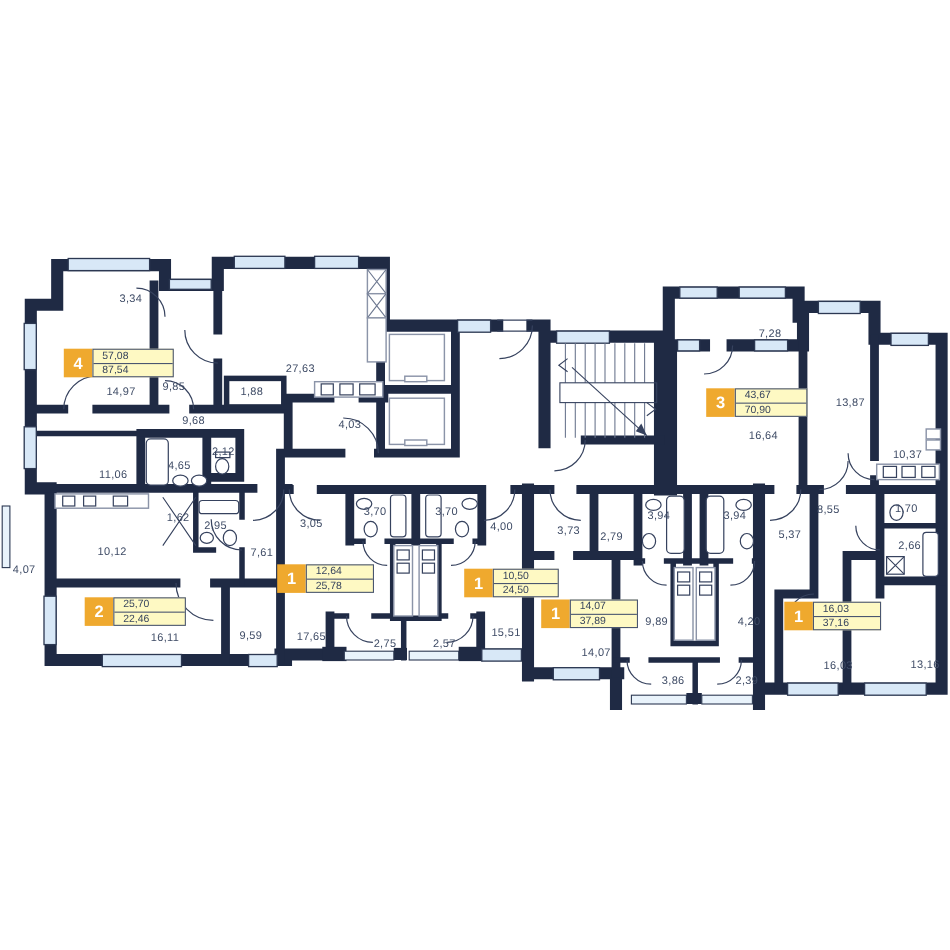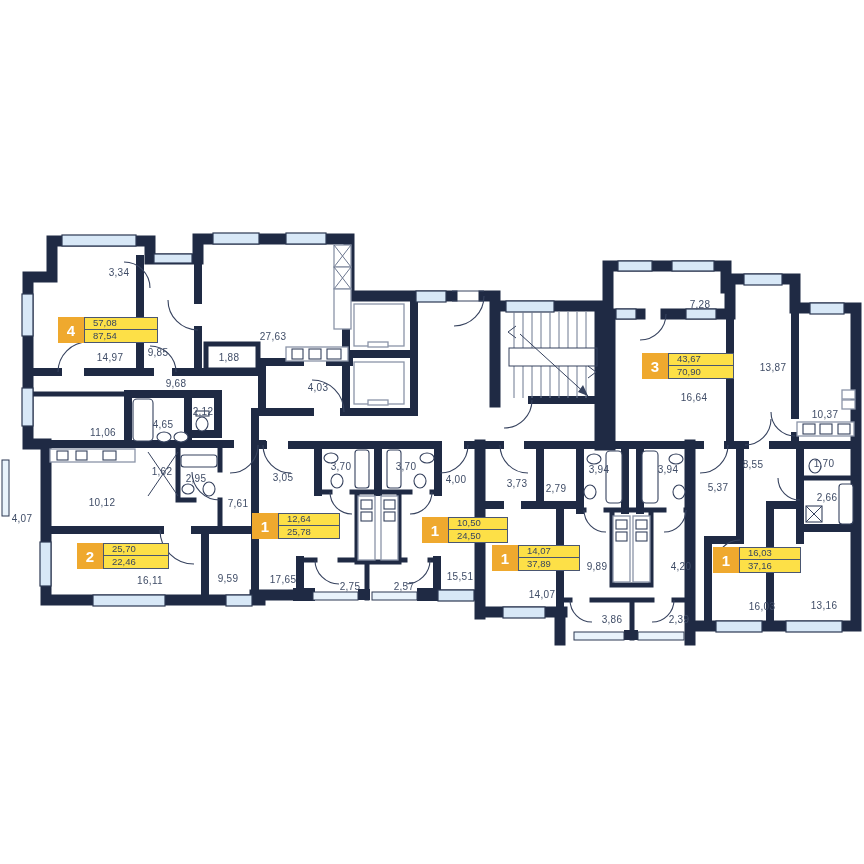--- a/index.html
+++ b/index.html
@@ -16,22 +16,22 @@
   .fx{stroke:#36425e;stroke-width:1.1;fill:#ffffff;}
   .fxg{stroke:#8b94a8;stroke-width:1.3;fill:#ffffff;}
   .thin{stroke:#36425e;stroke-width:1;fill:none;}
   .arc{stroke:#36425e;stroke-width:1.1;fill:none;}
   .tread{stroke:#6d7890;stroke-width:1;fill:none;}
   .rlabel{position:absolute;transform:translate(-50%,-50%);font-size:10px;color:#3f4c66;
           letter-spacing:.3px;white-space:nowrap;pointer-events:none;}
   .apt-badge{position:absolute;display:flex;align-items:stretch;height:26px;cursor:pointer;}
   .apt-num{width:26px;background:#efa92e;color:#fff;font-weight:bold;font-size:15px;
            display:flex;align-items:center;justify-content:center;}
-  .apt-areas{background:#fde047;border:1px solid #4a5670;display:flex;flex-direction:column;
-             justify-content:flex-end;}
+  .apt-areas{background:#fef9c3;border:1px solid #4a5670;display:flex;flex-direction:column;
+             justify-content:center;}
   .apt-areas div{font-size:9.5px;color:#39465e;line-height:12px;padding:0 6px 0 8px;}
   .apt-areas div:first-child{border-bottom:1px solid #4a5670;}
 </style>
 </head>
 <body>
 
 <div class="stage">
 
 <svg class="plan" width="864" height="864" viewBox="0 0 864 864">
 
@@ -261,21 +261,21 @@
   <div class="rlabel" style="left:597px;top:566px">9,89</div>
   <div class="rlabel" style="left:681px;top:566px">4,20</div>
   <div class="rlabel" style="left:542px;top:594px">14,07</div>
   <div class="rlabel" style="left:612px;top:619px">3,86</div>
   <div class="rlabel" style="left:679px;top:619px">2,39</div>
   <div class="rlabel" style="left:718px;top:487px">5,37</div>
   <div class="rlabel" style="left:753px;top:464px">8,55</div>
   <div class="rlabel" style="left:824px;top:463px">1,70</div>
   <div class="rlabel" style="left:827px;top:497px">2,66</div>
   <div class="rlabel" style="left:762px;top:606px">16,03</div>
-  <div class="rlabel" style="left:824px;top:605px">13,16</div>
+  <div class="rlabel" style="left:841px;top:605px">13,16</div>
   <div class="rlabel" style="left:700px;top:304px">7,28</div>
   <div class="rlabel" style="left:694px;top:397px">16,64</div>
   <div class="rlabel" style="left:773px;top:367px">13,87</div>
   <div class="rlabel" style="left:825px;top:414px">10,37</div>
 </div>
 
 <div class="apt-badge" style="left:58px;top:317px">
   <div class="apt-num">4</div>
   <div class="apt-areas" style="width:72px">
     <div>57,08</div>

